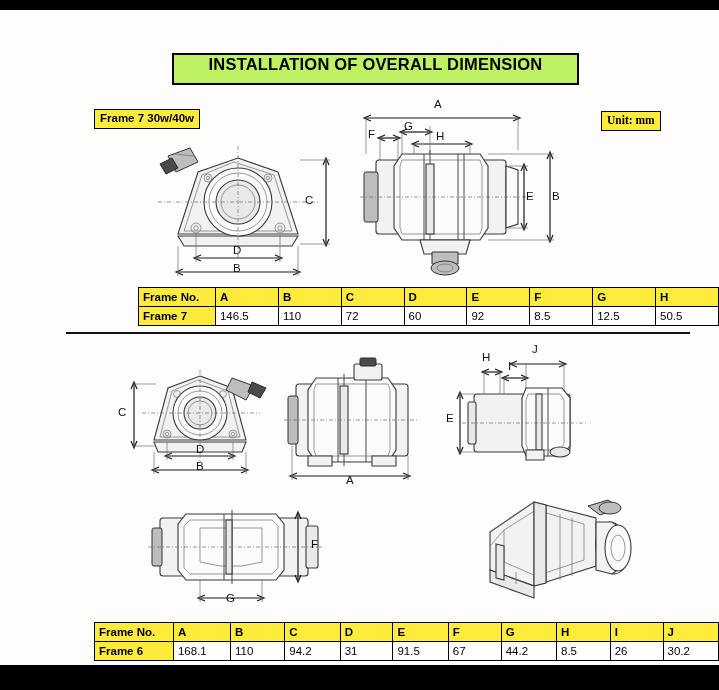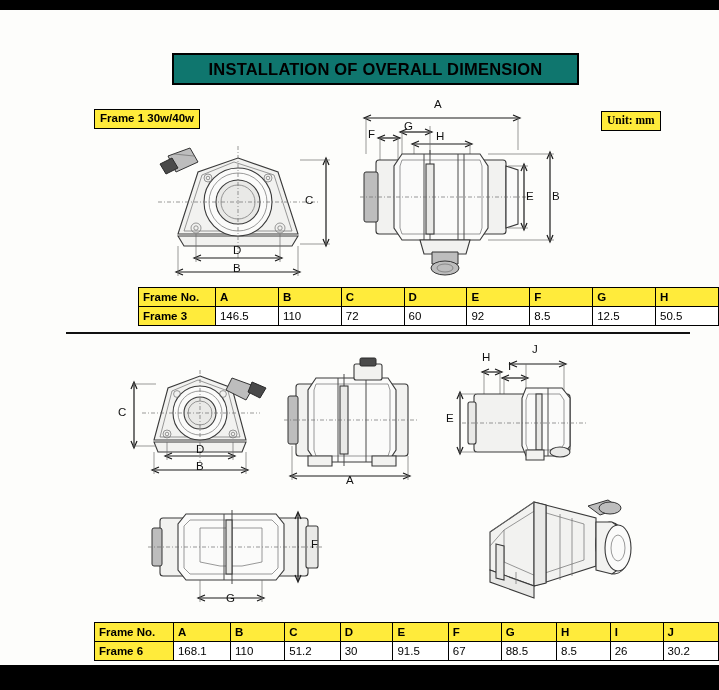--- a/index.html
+++ b/index.html
@@ -22,23 +22,22 @@
     background: #fdfdfb;
   }
   
   .title-box {
     position: absolute;
     left: 172px;
     top: 43px;
     width: 403px;
     height: 28px;
     border: 2px solid #000;
-    background: #0f766e;
+    background: #bef264;
     display: flex;
-    align-items: center;
     justify-content: center;
   }
   .title-box span {
     font-size: 16.5px;
     font-weight: bold;
     letter-spacing: 0.2px;
     color: #000;
   }
   
   .tag {
@@ -120,21 +119,21 @@
 </style>
 </head>
 <body>
 
 <div class="page">
 
   <div class="title-box">
     <span>INSTALLATION OF OVERALL DIMENSION</span>
   </div>
 
-  <div class="tag" id="tag-frame1">Frame 1 30w/40w</div>
+  <div class="tag" id="tag-frame1">Frame 7 30w/40w</div>
   <div class="tag" id="tag-unit">Unit: mm</div>
 
   <div class="draw" style="left:150px; top:128px;">
     <svg width="200" height="140" viewBox="0 0 200 140">
 
       <path class="fillbody" d="M28 98 L148 98 L142 108 L34 108 Z"></path>
 
       <path class="fillbody" d="M88 20 L128 34 L148 96 L28 96 L48 34 Z"></path>
       <path class="thin" d="M84 24 L124 37 L142 93 L34 93 L52 37 Z"></path>
 
@@ -261,21 +260,21 @@
         <td class="cx">C</td>
         <td class="cx">D</td>
         <td class="cx">E</td>
         <td class="cx">F</td>
         <td class="cx">G</td>
         <td class="cx">H</td>
       </tr>
     </thead>
     <tbody>
       <tr>
-        <td class="c0">Frame 3</td>
+        <td class="c0">Frame 7</td>
         <td class="cx">146.5</td>
         <td class="cx">110</td>
         <td class="cx">72</td>
         <td class="cx">60</td>
         <td class="cx">92</td>
         <td class="cx">8.5</td>
         <td class="cx">12.5</td>
         <td class="cx">50.5</td>
       </tr>
     </tbody>
@@ -472,25 +471,25 @@
         <td class="cx">H</td>
         <td class="cx">I</td>
         <td class="cx">J</td>
       </tr>
     </thead>
     <tbody>
       <tr>
         <td class="c0">Frame 6</td>
         <td class="cx">168.1</td>
         <td class="cx">110</td>
-        <td class="cx">51.2</td>
-        <td class="cx">30</td>
+        <td class="cx">94.2</td>
+        <td class="cx">31</td>
         <td class="cx">91.5</td>
         <td class="cx">67</td>
-        <td class="cx">88.5</td>
+        <td class="cx">44.2</td>
         <td class="cx">8.5</td>
         <td class="cx">26</td>
         <td class="cx">30.2</td>
       </tr>
     </tbody>
   </table>
 
 </div>
 
 </body></html>

